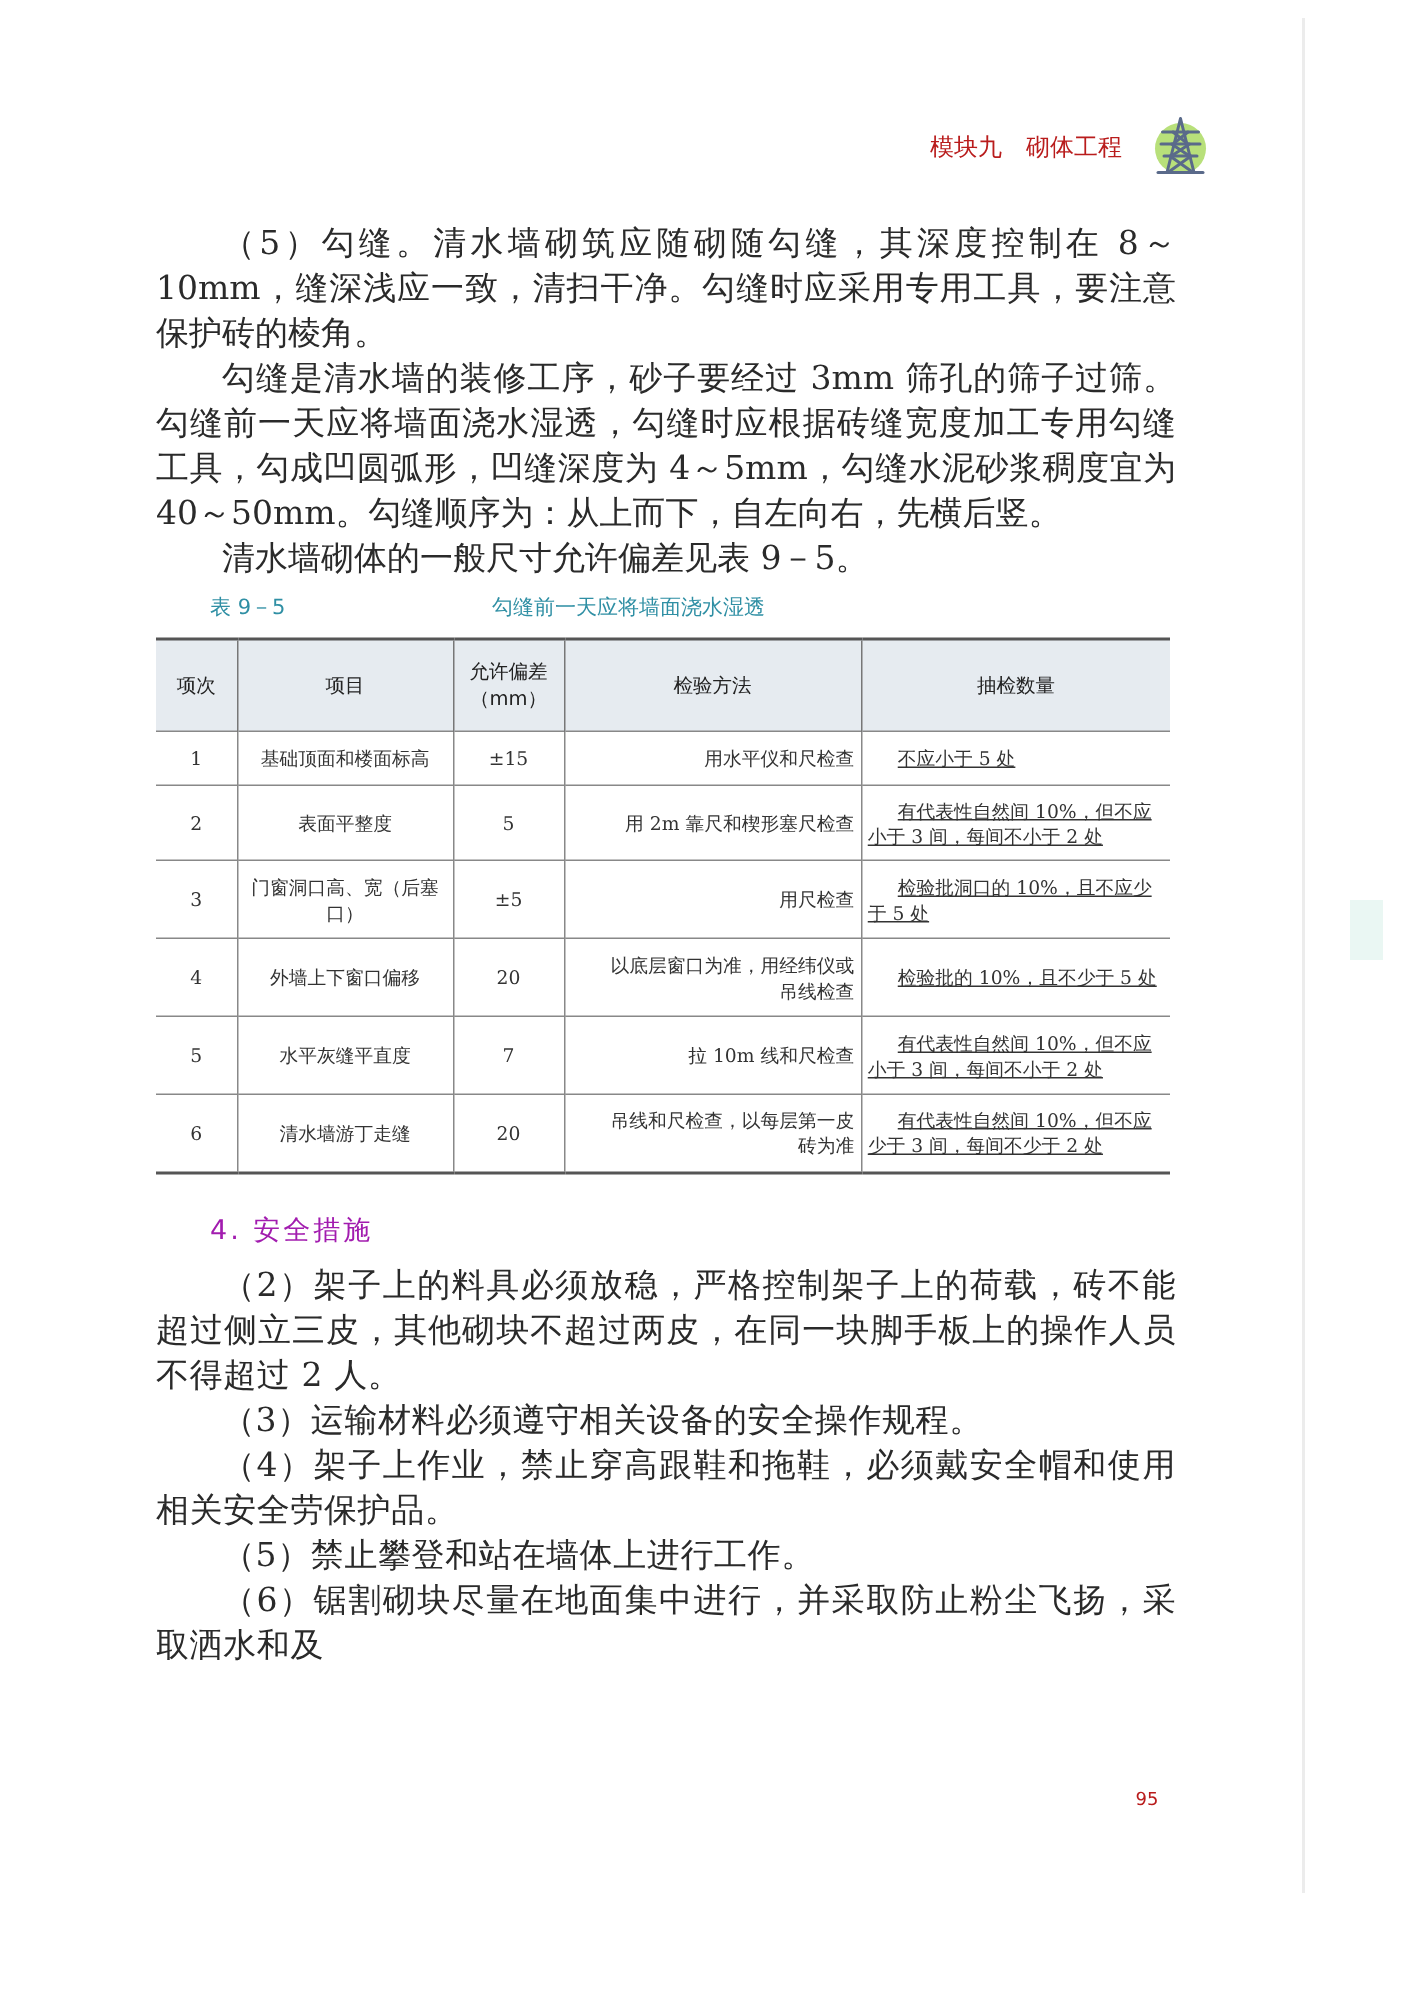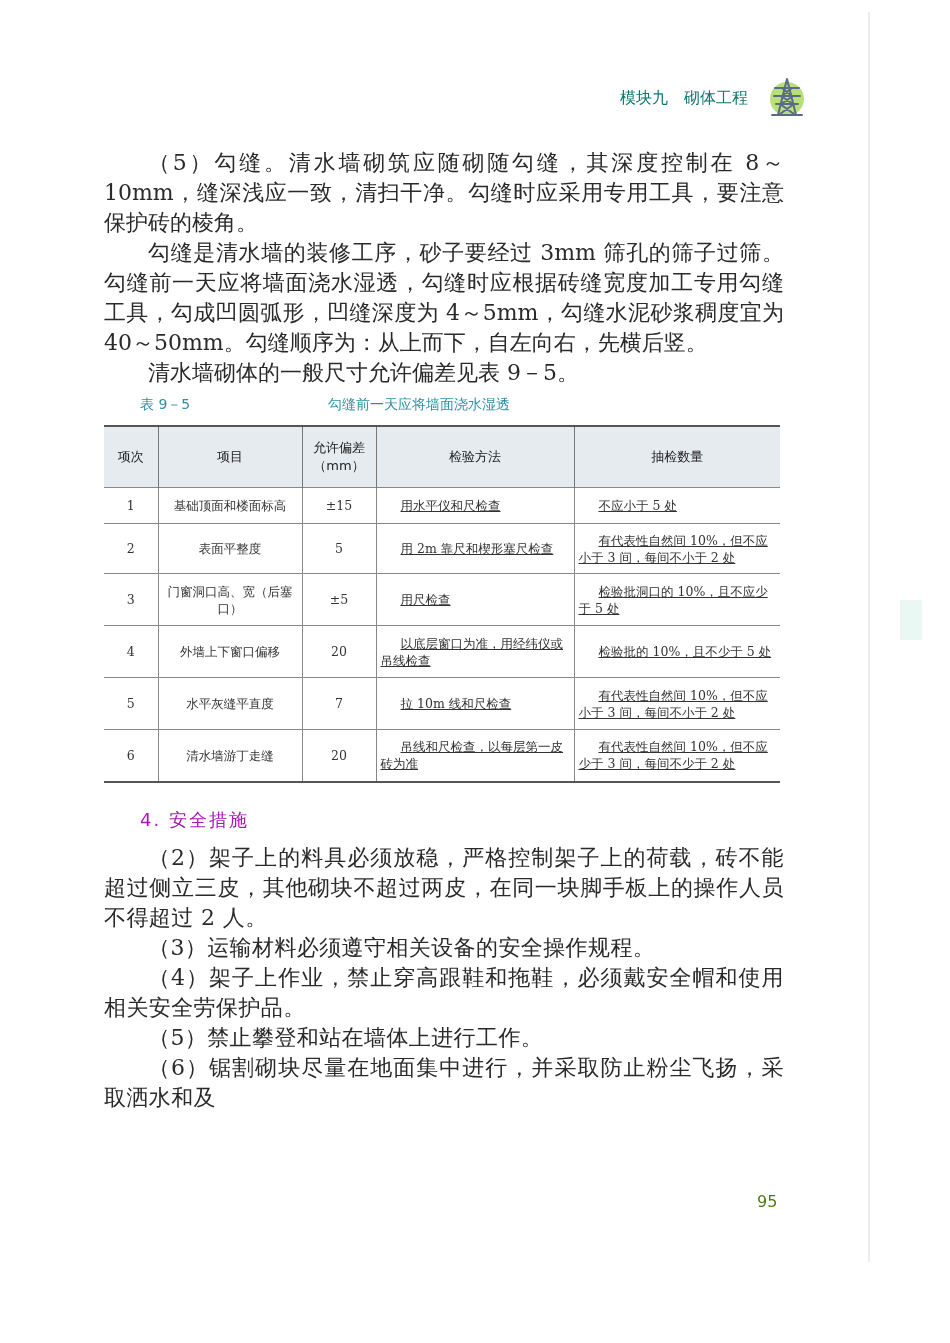--- a/index.html
+++ b/index.html
@@ -4,21 +4,21 @@
 <style>
   html, body { margin: 0; padding: 0; }
   body {
     width: 950px; height: 1343px; background: #ffffff; position: relative; overflow: hidden;
     font-family: "DejaVu Serif", "Liberation Serif", serif; color: #2a2a2a;
   }
   .page-edge { position: absolute; left: 868px; top: 12px; width: 2px; height: 1250px; background: #ececec; }
   .side-tab { position: absolute; left: 900px; top: 600px; width: 22px; height: 40px; background: #eaf7f3; }
   .header {
     position: absolute; left: 620px; top: 88px; font-family: "DejaVu Sans", sans-serif;
-    font-size: 16px; color: #0f766e; display: flex; align-items: center;
+    font-size: 16px; color: #b91c1c; display: flex; align-items: center;
   }
   .header .module { margin-right: 16px; }
   .header .icon { position: absolute; left: 146px; top: -12px; width: 42px; height: 42px; }
   .body-text { position: absolute; left: 104px; width: 680px; font-size: 22px; line-height: 30px; }
   .body-text p { margin: 0; text-align: justify; }
   .indent { text-indent: 44px; }
   .table-caption {
     position: absolute; top: 396px; left: 140px; width: 640px;
     font-family: "DejaVu Sans", sans-serif; font-size: 14px; color: #2f8fa4;
   }
@@ -34,27 +34,27 @@
     border-top: 2px solid #555; border-bottom: 1px dashed #777; color: #222;
   }
   .tbl th:first-child { border-left: none; }
   .tbl th:last-child { border-right: none; }
   .tbl td {
     border: 1px solid #888; text-align: center; vertical-align: middle; padding: 2px 4px; color: #333; line-height: 17px;
   }
   .tbl td:first-child { border-left: none; }
   .tbl td:last-child { border-right: none; }
   .tbl tr:last-child td { border-bottom: 2px solid #555; }
-  .tbl td.method { text-align: left; text-indent: 20px; text-decoration: underline; }
+  .tbl td.method { text-align: right; text-indent: 20px; }
   .tbl td.qty { text-align: left; text-indent: 20px; text-decoration: underline; }
   .section-title {
     position: absolute; left: 140px; top: 808px; font-family: "DejaVu Sans", sans-serif;
     font-size: 18px; color: #a21caf; letter-spacing: 2px;
   }
-  .page-number { position: absolute; left: 757px; top: 1192px; font-family: "DejaVu Sans", sans-serif; font-size: 16px; color: #4d7c0f; }
+  .page-number { position: absolute; left: 757px; top: 1192px; font-family: "DejaVu Sans", sans-serif; font-size: 12px; color: #b91c1c; }
   .spaced { letter-spacing: 1.2px; }
 </style>
 </head>
 <body>
 
 <div class="page-edge"></div>
 <div class="side-tab"></div>
 
 <div class="header">
   <span class="module">模块九</span>

